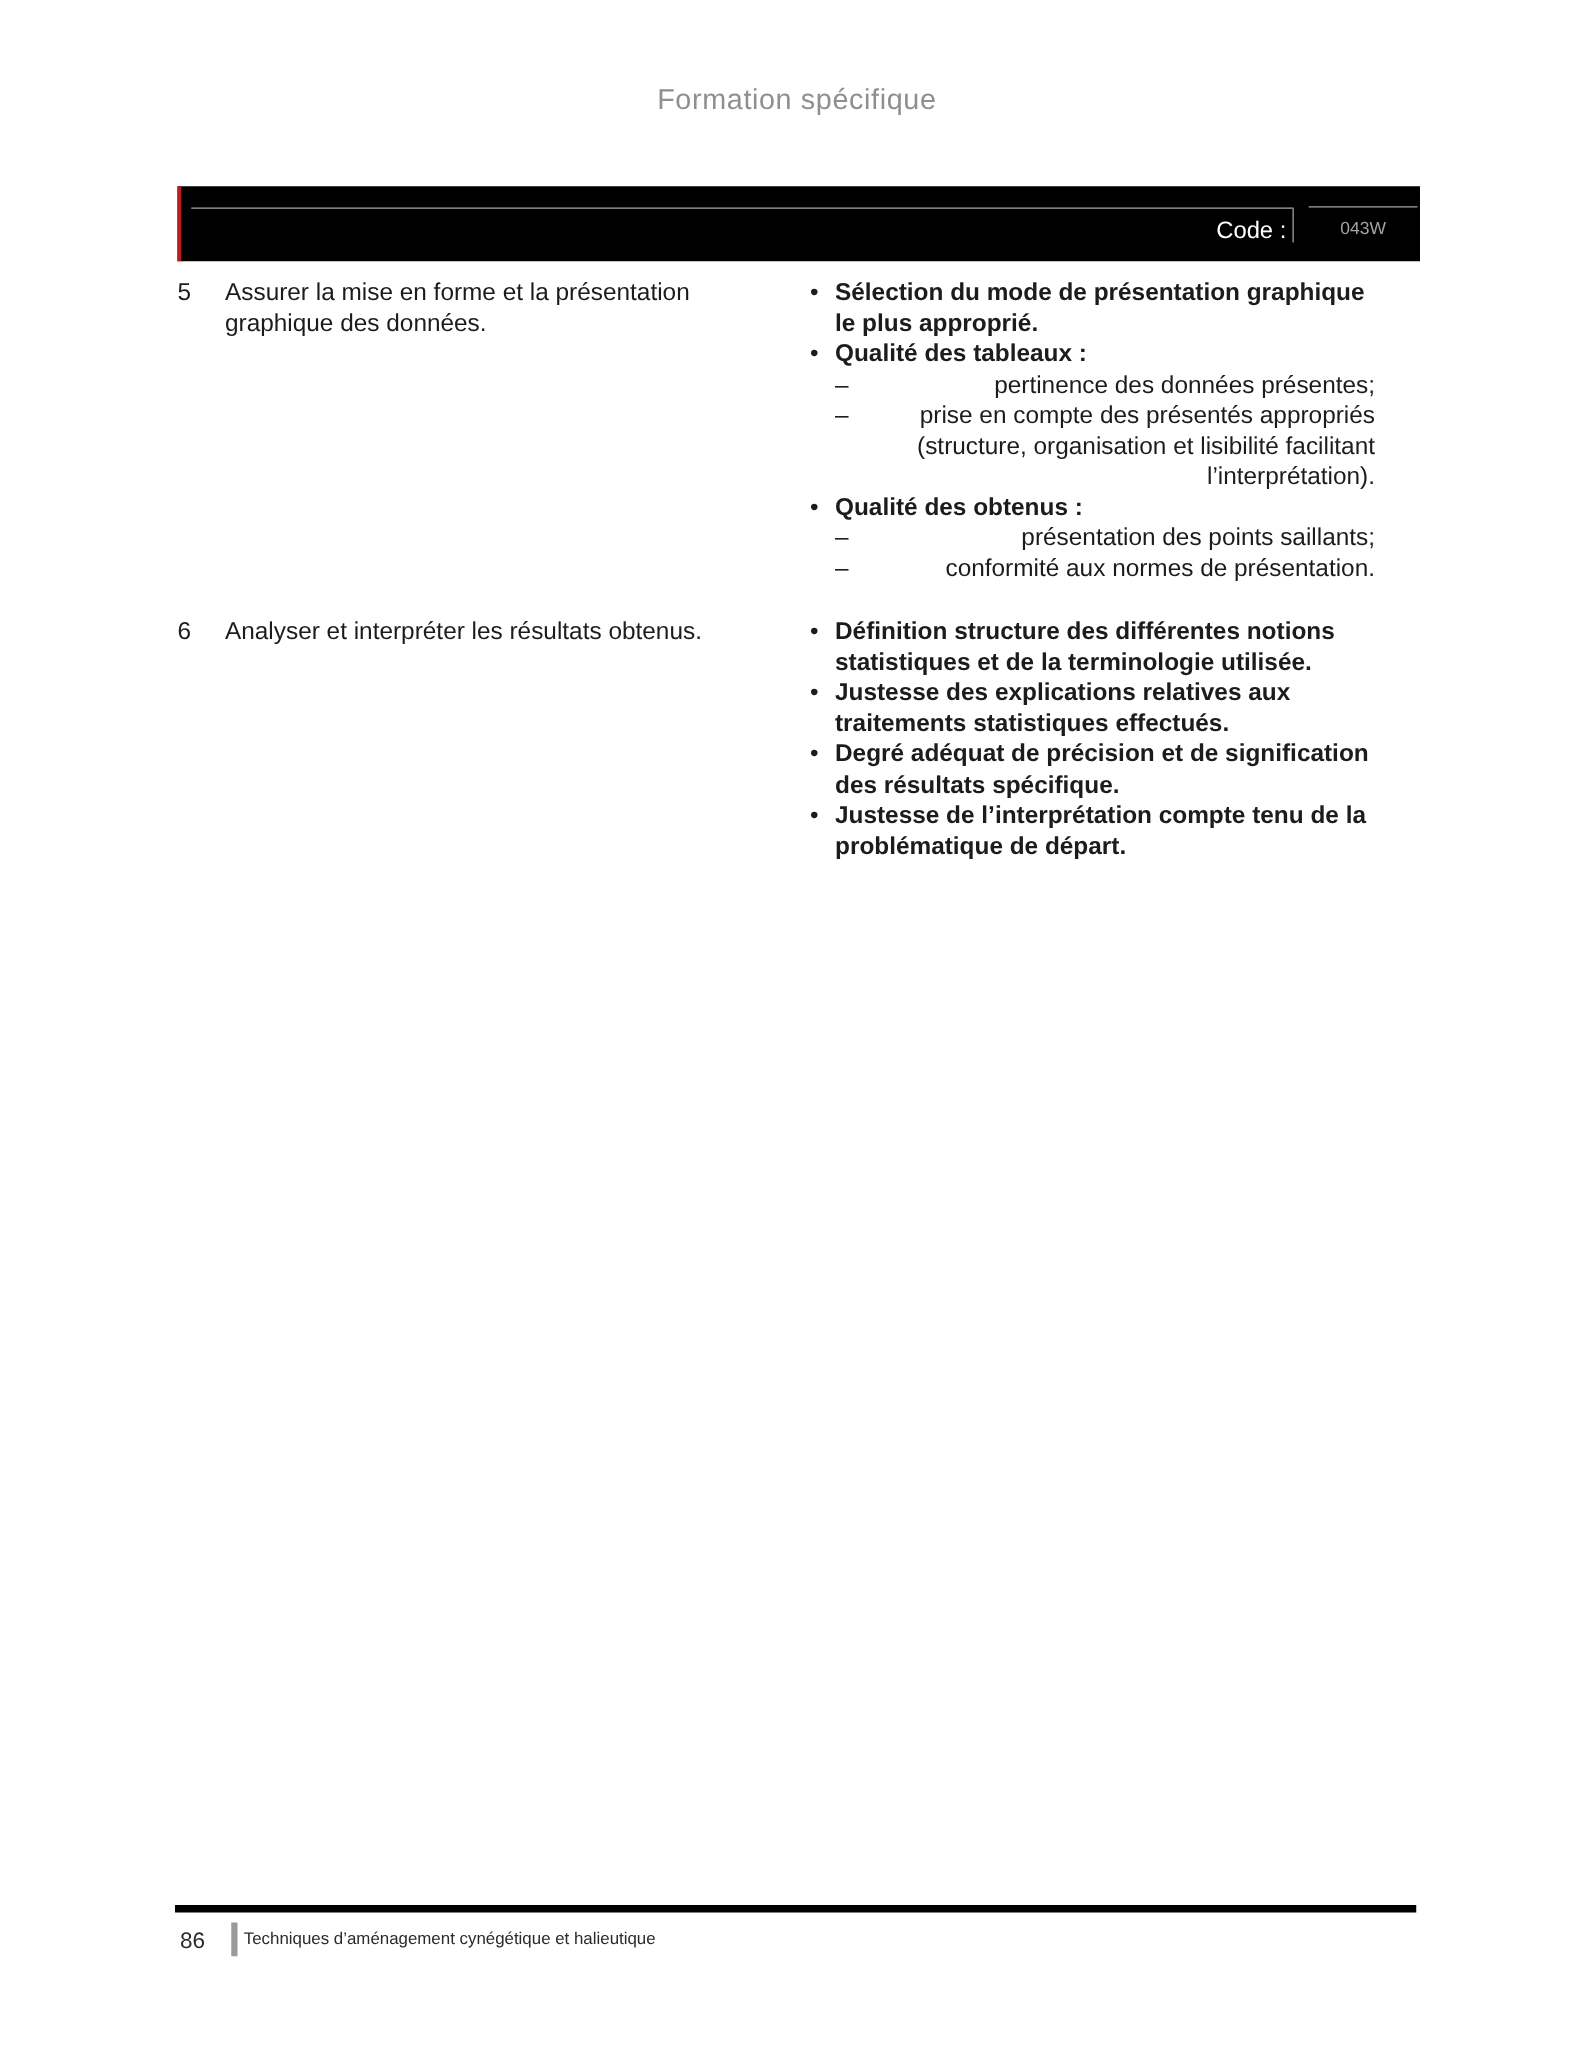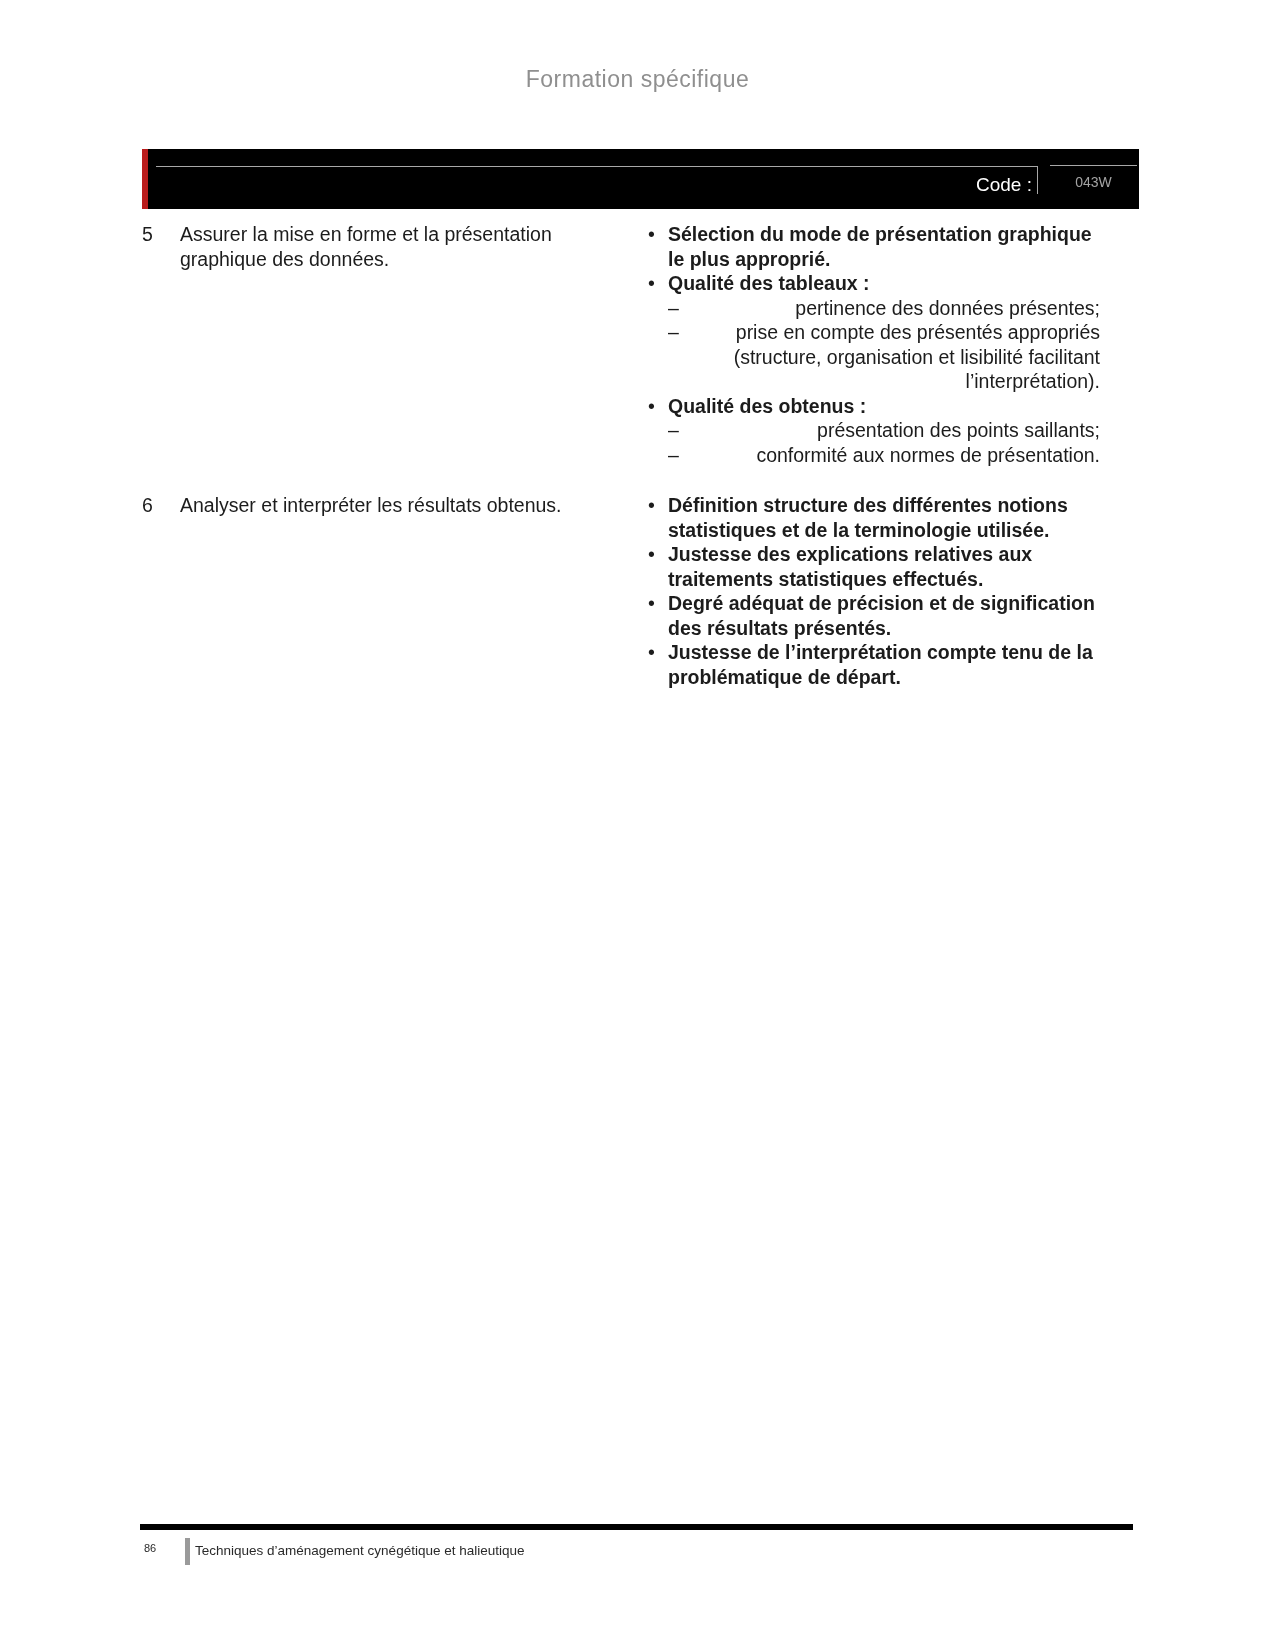--- a/index.html
+++ b/index.html
@@ -9,21 +9,21 @@
     color:#1c1c1c;overflow:hidden;
   }
   
   .page-header{
     position:absolute;top:66px;left:142px;width:991px;
     text-align:center;font-size:23px;color:#8f8f8f;letter-spacing:.5px;
   }
   
   .code-banner{
     position:absolute;left:142px;top:149px;width:991px;height:60px;
-    background:#000;border-left:6px solid #b91c1c;
+    background:#000;border-left:3px solid #b91c1c;
   }
   .banner-long-line{position:absolute;left:8px;top:17px;width:881px;height:1px;background:#a8a8a8;}
   .banner-vline{position:absolute;left:889px;top:17px;width:1px;height:28px;background:#a8a8a8;}
   .banner-cell-line{position:absolute;left:902px;top:16px;width:87px;height:1px;background:#a8a8a8;}
   .banner-code-label{
     position:absolute;right:107px;top:25px;color:#ffffff;font-size:19px;
   }
   .banner-code-value{
     position:absolute;left:902px;top:25px;width:87px;text-align:center;
     color:#a3a3a3;font-size:14px;
@@ -41,21 +41,21 @@
     font-size:19.5px;line-height:24.5px;
   }
   .crit{display:flex;}
   .crit .marker{flex:none;width:20px;}
   .crit .txt{flex:1;font-weight:bold;}
   .sub{display:flex;margin-left:20px;}
   .sub .marker{flex:none;width:28px;}
   .sub .txt{flex:1;text-align:right;}
   
   .footer-rule{position:absolute;left:140px;top:1524px;width:993px;height:6px;background:#000;}
-  .footer-page-number{position:absolute;left:144px;top:1542px;font-size:11px;color:#2a2a2a;}
+  .footer-page-number{position:absolute;left:144px;top:1542px;font-size:18px;color:#2a2a2a;}
   .footer-divider{position:absolute;left:185px;top:1538px;width:5px;height:27px;background:#9a9a9a;}
   .footer-program-title{position:absolute;left:195px;top:1543px;font-size:13.5px;color:#2a2a2a;}
 </style>
 </head>
 <body>
 
 <div class="page-header">Formation spécifique</div>
 
 <div class="code-banner">
   <div class="banner-long-line"></div>
@@ -111,21 +111,21 @@
     <div class="crit">
       <span class="marker">•</span>
       <span class="txt">Définition structure des différentes notions statistiques et de la terminologie utilisée.</span>
     </div>
     <div class="crit">
       <span class="marker">•</span>
       <span class="txt">Justesse des explications relatives aux traitements statistiques effectués.</span>
     </div>
     <div class="crit">
       <span class="marker">•</span>
-      <span class="txt">Degré adéquat de précision et de signification des résultats présentés.</span>
+      <span class="txt">Degré adéquat de précision et de signification des résultats spécifique.</span>
     </div>
     <div class="crit">
       <span class="marker">•</span>
       <span class="txt">Justesse de l’interprétation compte tenu de la problématique de départ.</span>
     </div>
   </div>
 </div>
 
 <div class="footer-rule"></div>
 <div class="footer-page-number">86</div>

